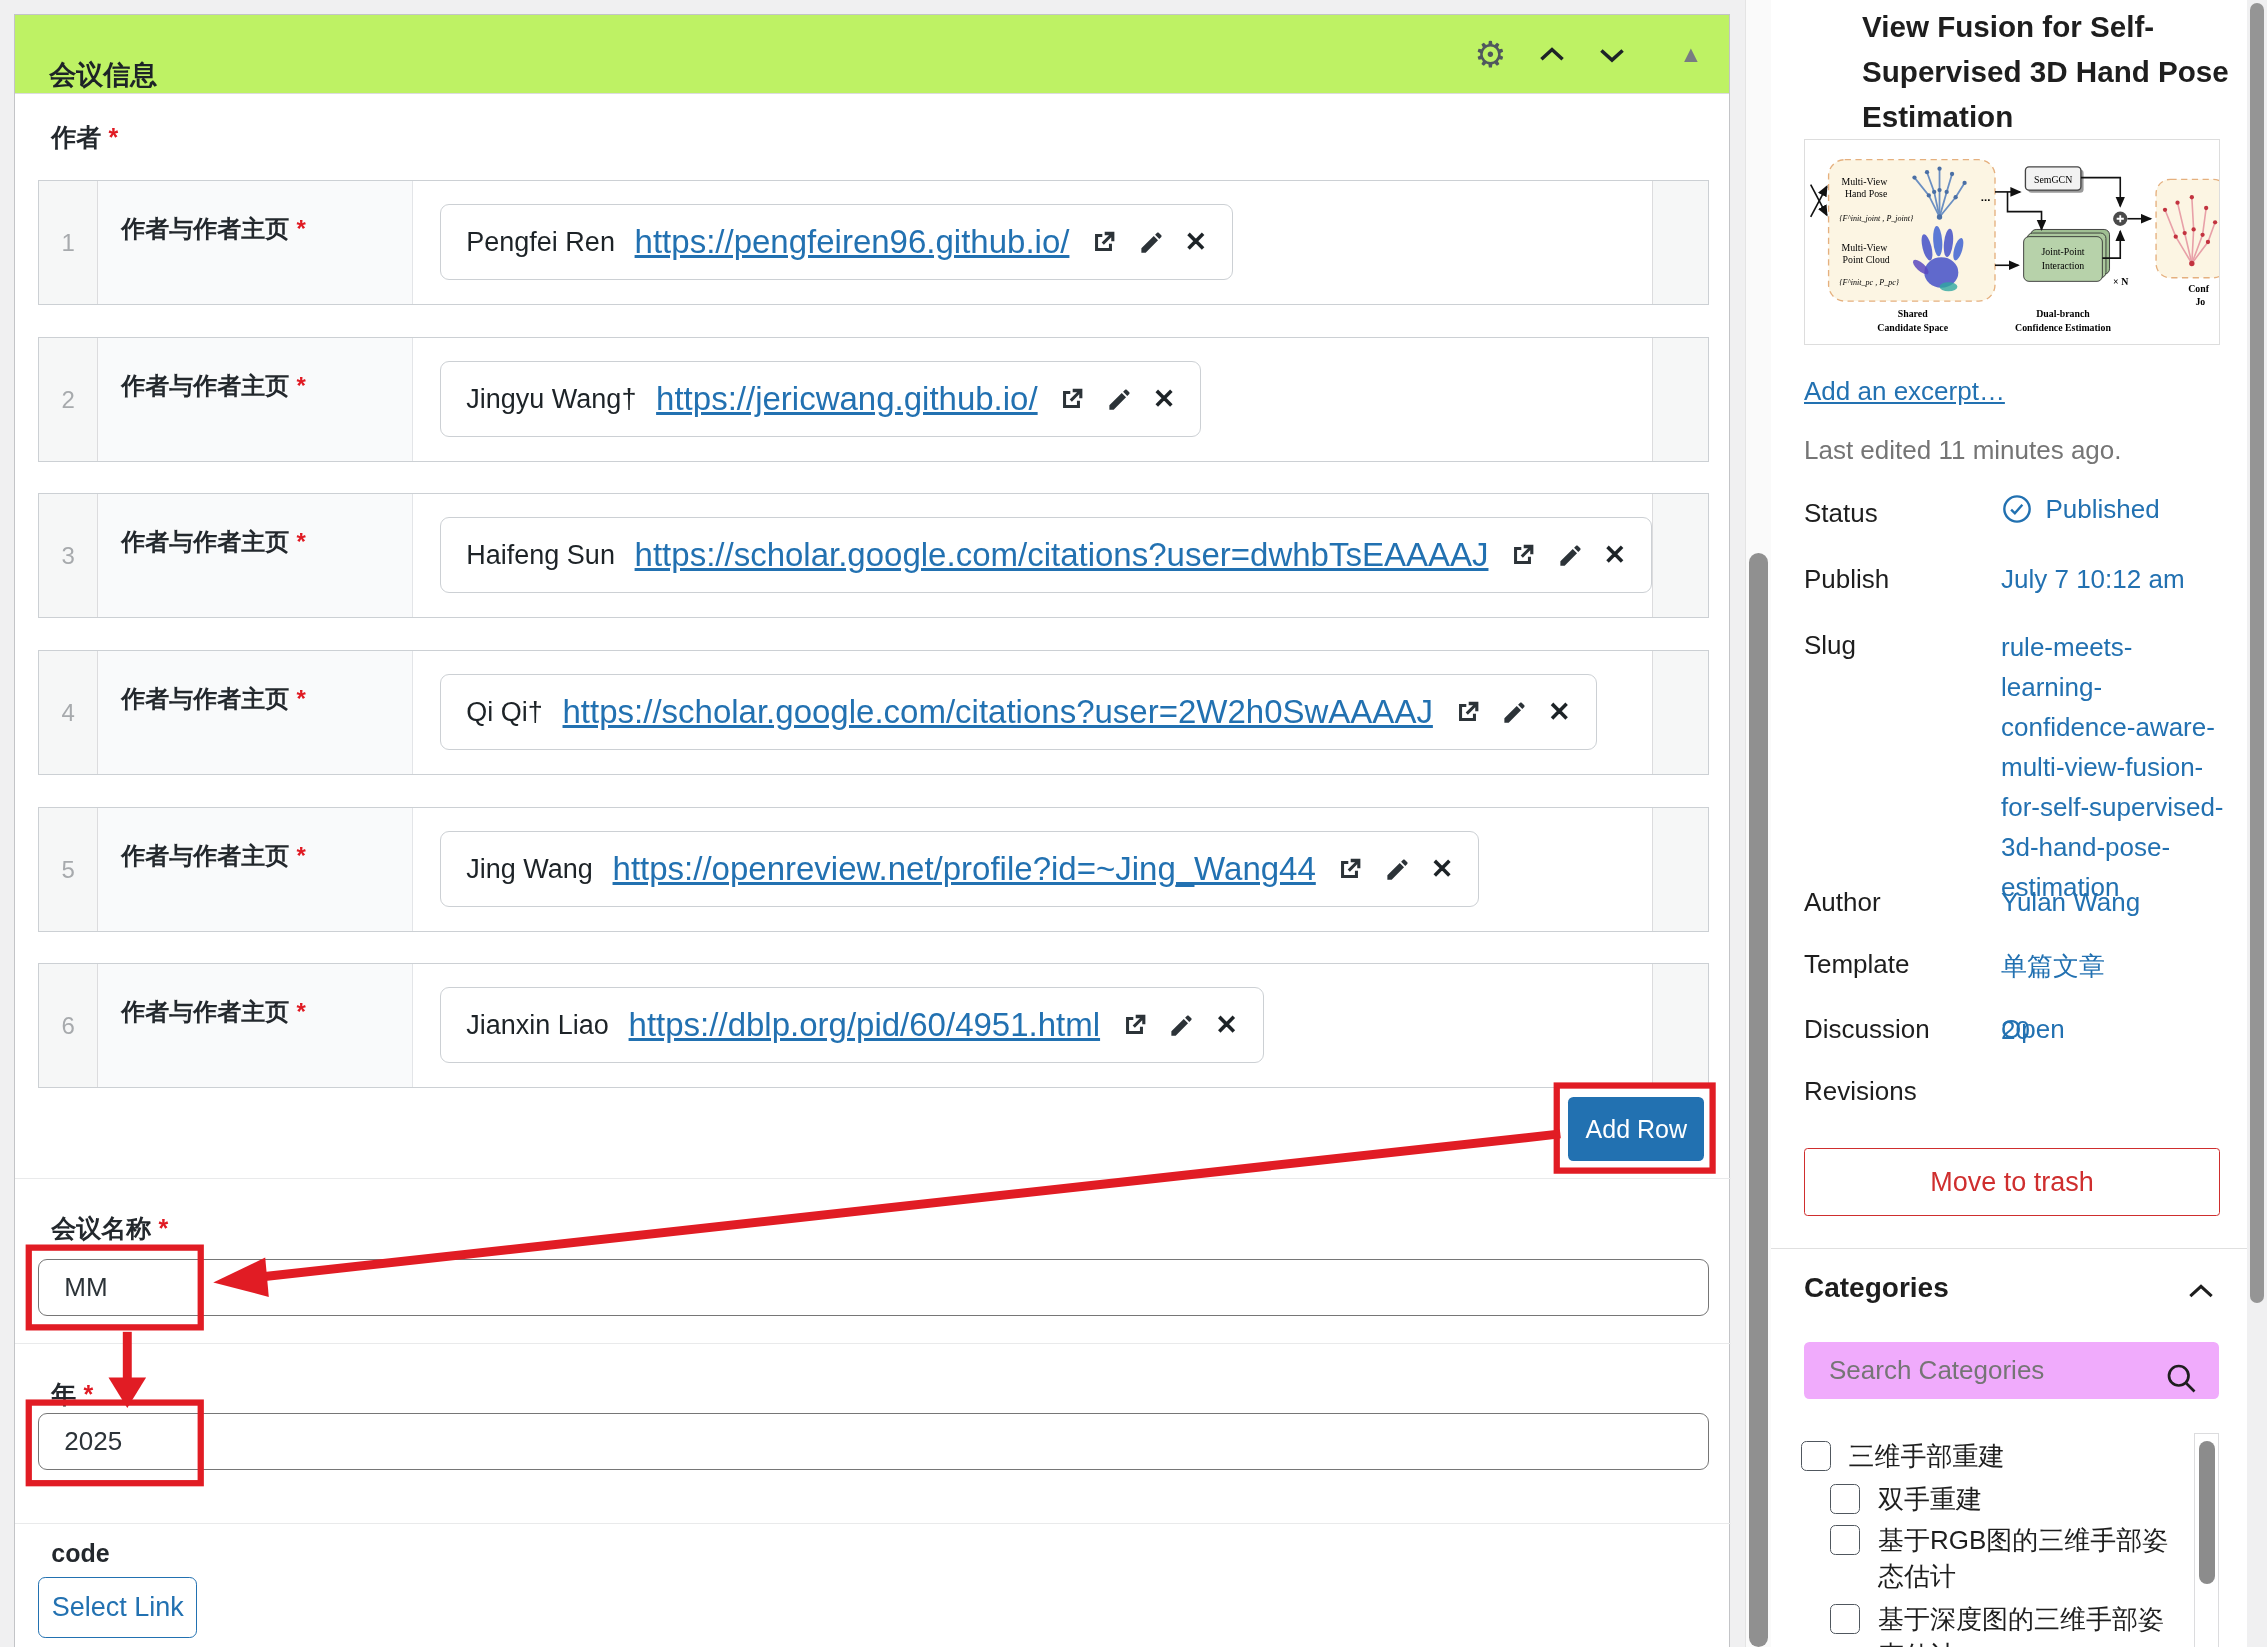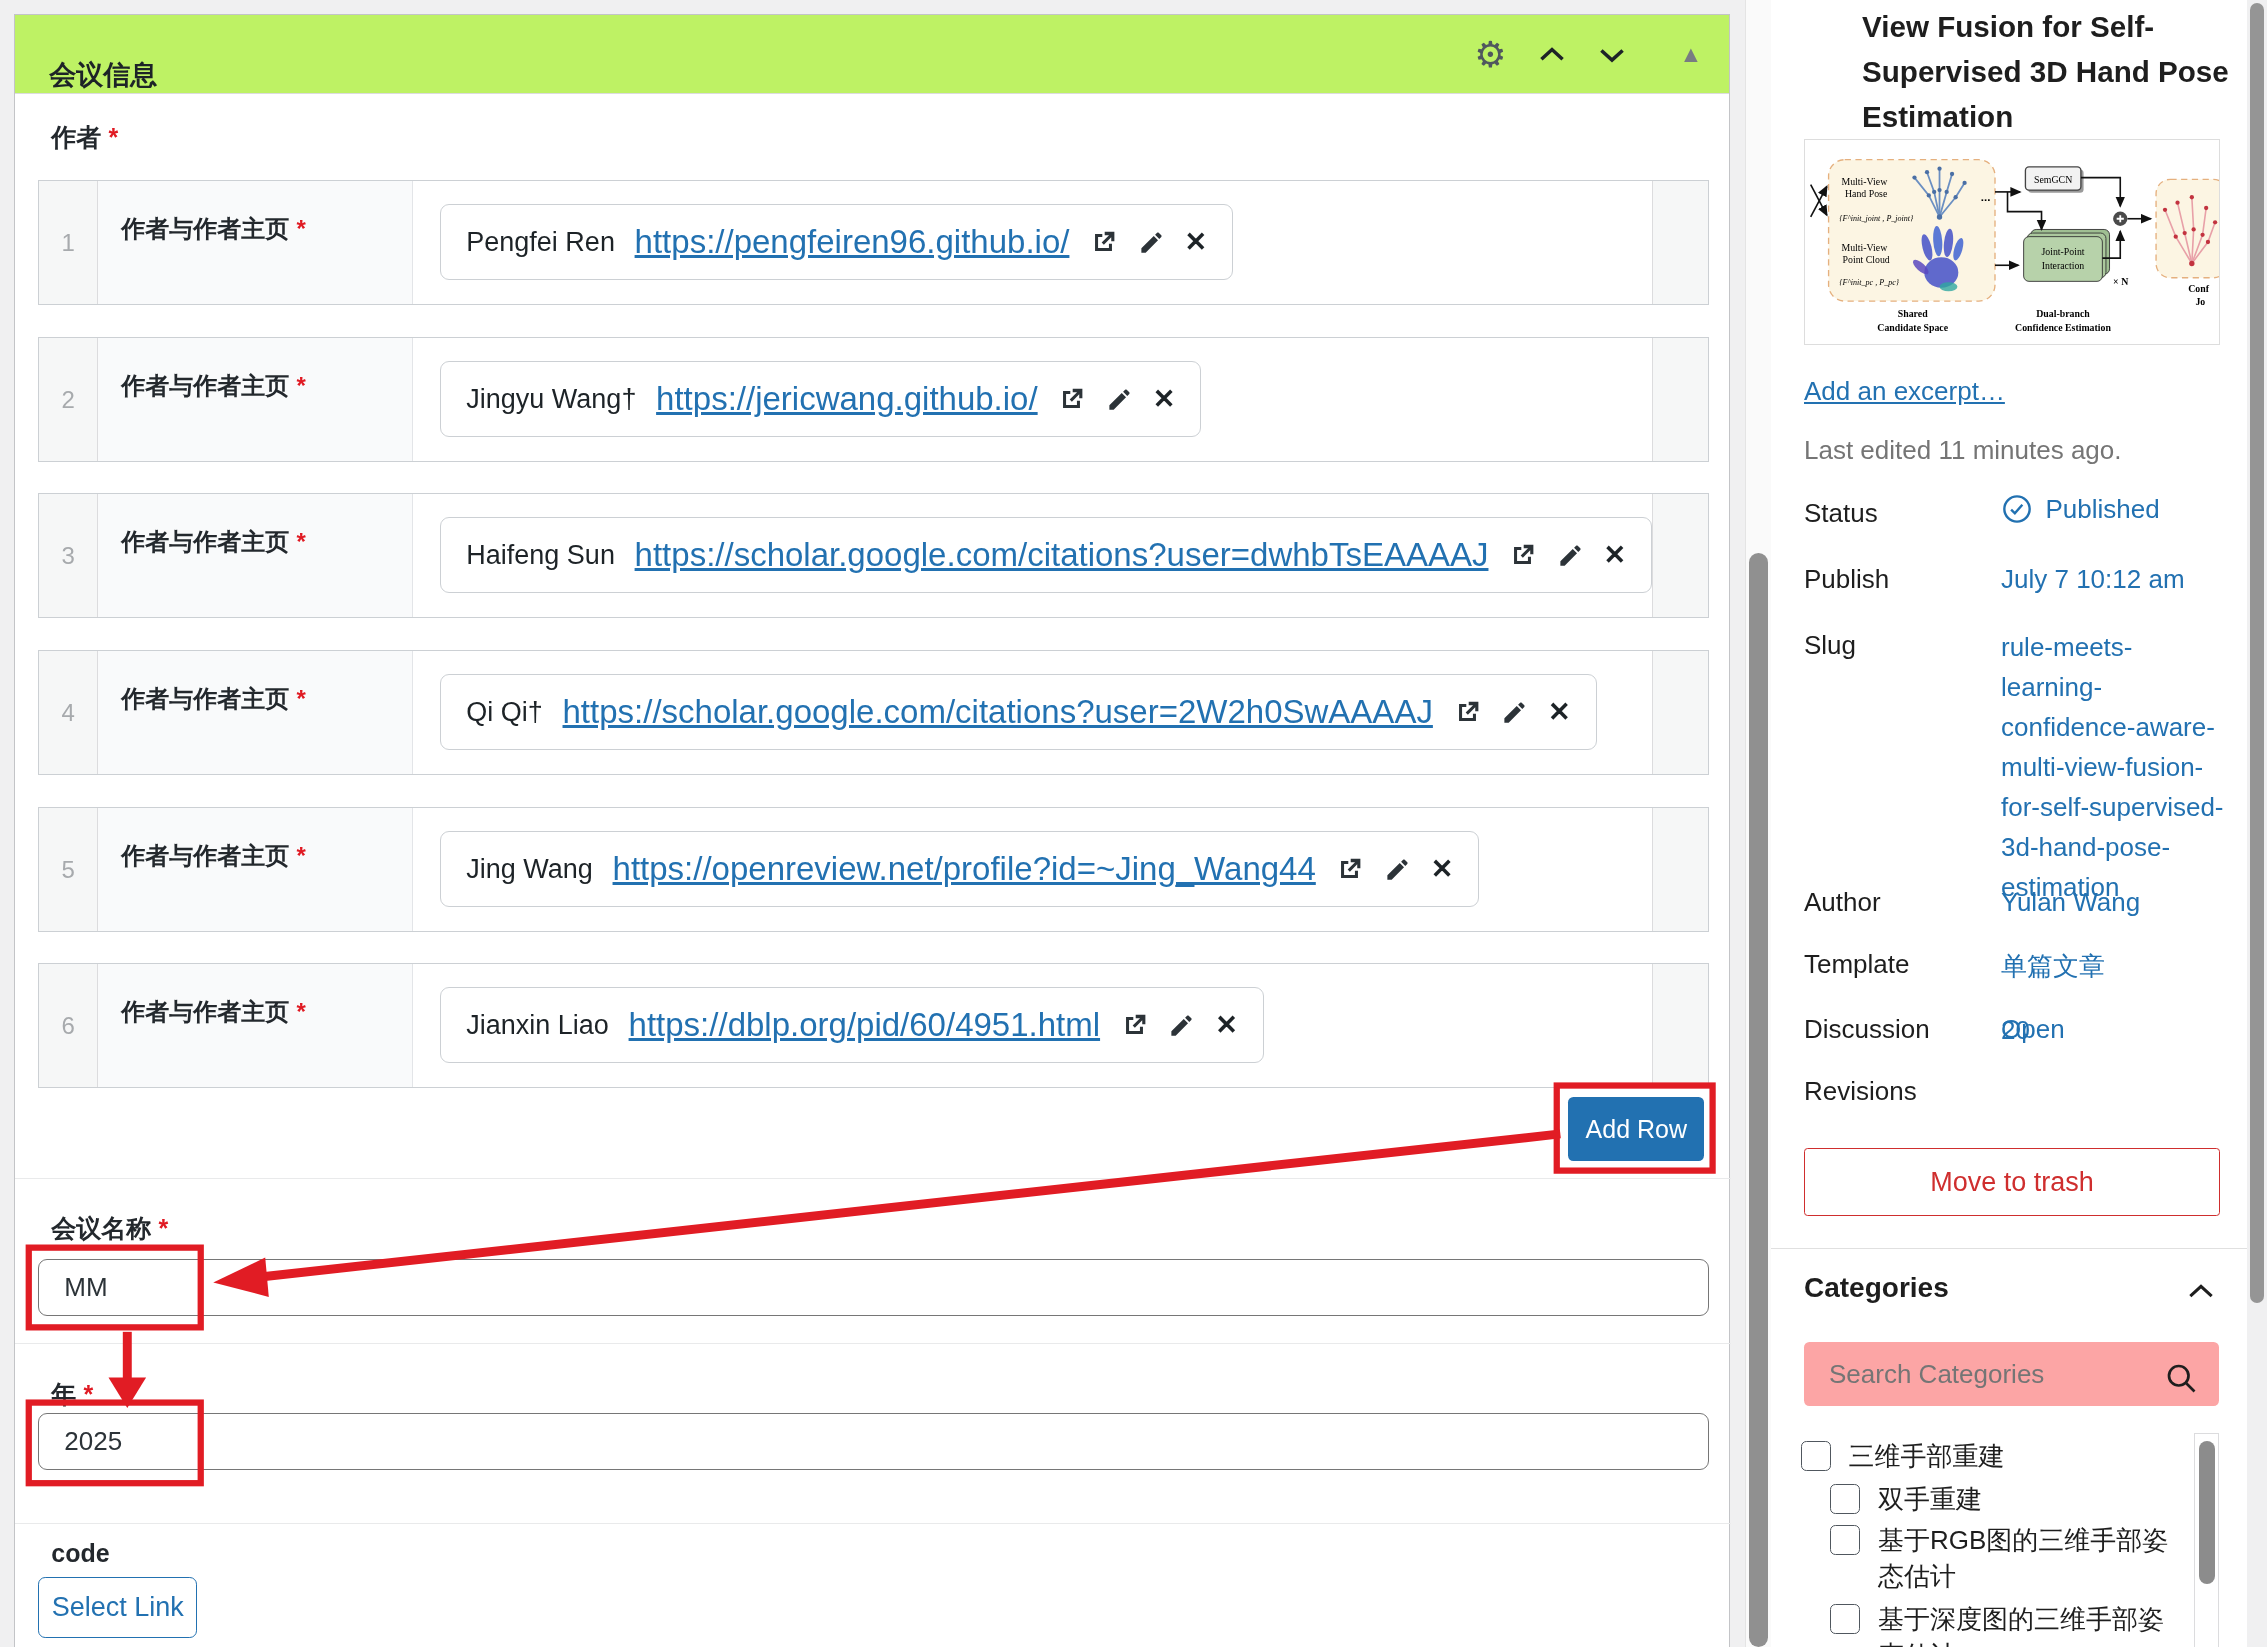--- a/index.html
+++ b/index.html
@@ -66,21 +66,21 @@
   .srow-label { position:absolute; left:33px; font-size:26px; color:#1e1e1e; }
   .srow-value { position:absolute; left:230px; font-size:26px; color:#2271b1; }
   .status-val { display:flex; align-items:center; gap:12.5px; }
   .slug-val { width:226px; line-height:40px; word-wrap:break-word; }
   .trash-btn { position:absolute; left:33px; top:1148px; width:416px; height:68px; background:#fff;
                border:1.8px solid #cf2e2e; border-radius:3.6px; color:#cf2e2e; font-size:27px;
                display:flex; align-items:center; justify-content:center; }
   .side-divider { position:absolute; left:0; top:1248px; width:476px; border-top:0.9px solid #e0e0e0; }
   .cat-title { position:absolute; left:33px; top:1272px; font-size:28px; font-weight:bold; color:#1e1e1e; }
   .cat-chevron { position:absolute; left:414px; top:1281px; }
-  .cat-search { position:absolute; left:33px; top:1342px; width:415px; height:64px; background:#fca5a5;
+  .cat-search { position:absolute; left:33px; top:1342px; width:415px; height:57px; background:#f0abfc;
                 border-radius:5.4px; }
   .cat-search input { width:100%; height:100%; background:transparent; border:none; outline:none;
                       font-size:26px; color:#555; padding:0 63px 0 25px;
                       font-family:"Liberation Sans", sans-serif; }
   .cat-search input::placeholder { color:#757575; opacity:1; }
   .mag { position:absolute; right:19.7px; top:18px; }
   .cat-item { position:absolute; display:flex; gap:18px; align-items:flex-start; }
   .cbox { width:30px; height:30px; border:1.8px solid #50575e; border-radius:5.4px; background:#fff;
           flex:0 0 30px; margin-top:2.7px; }
   .cat-label { font-size:26px; color:#1e1e1e; line-height:36px; width:309px; }

